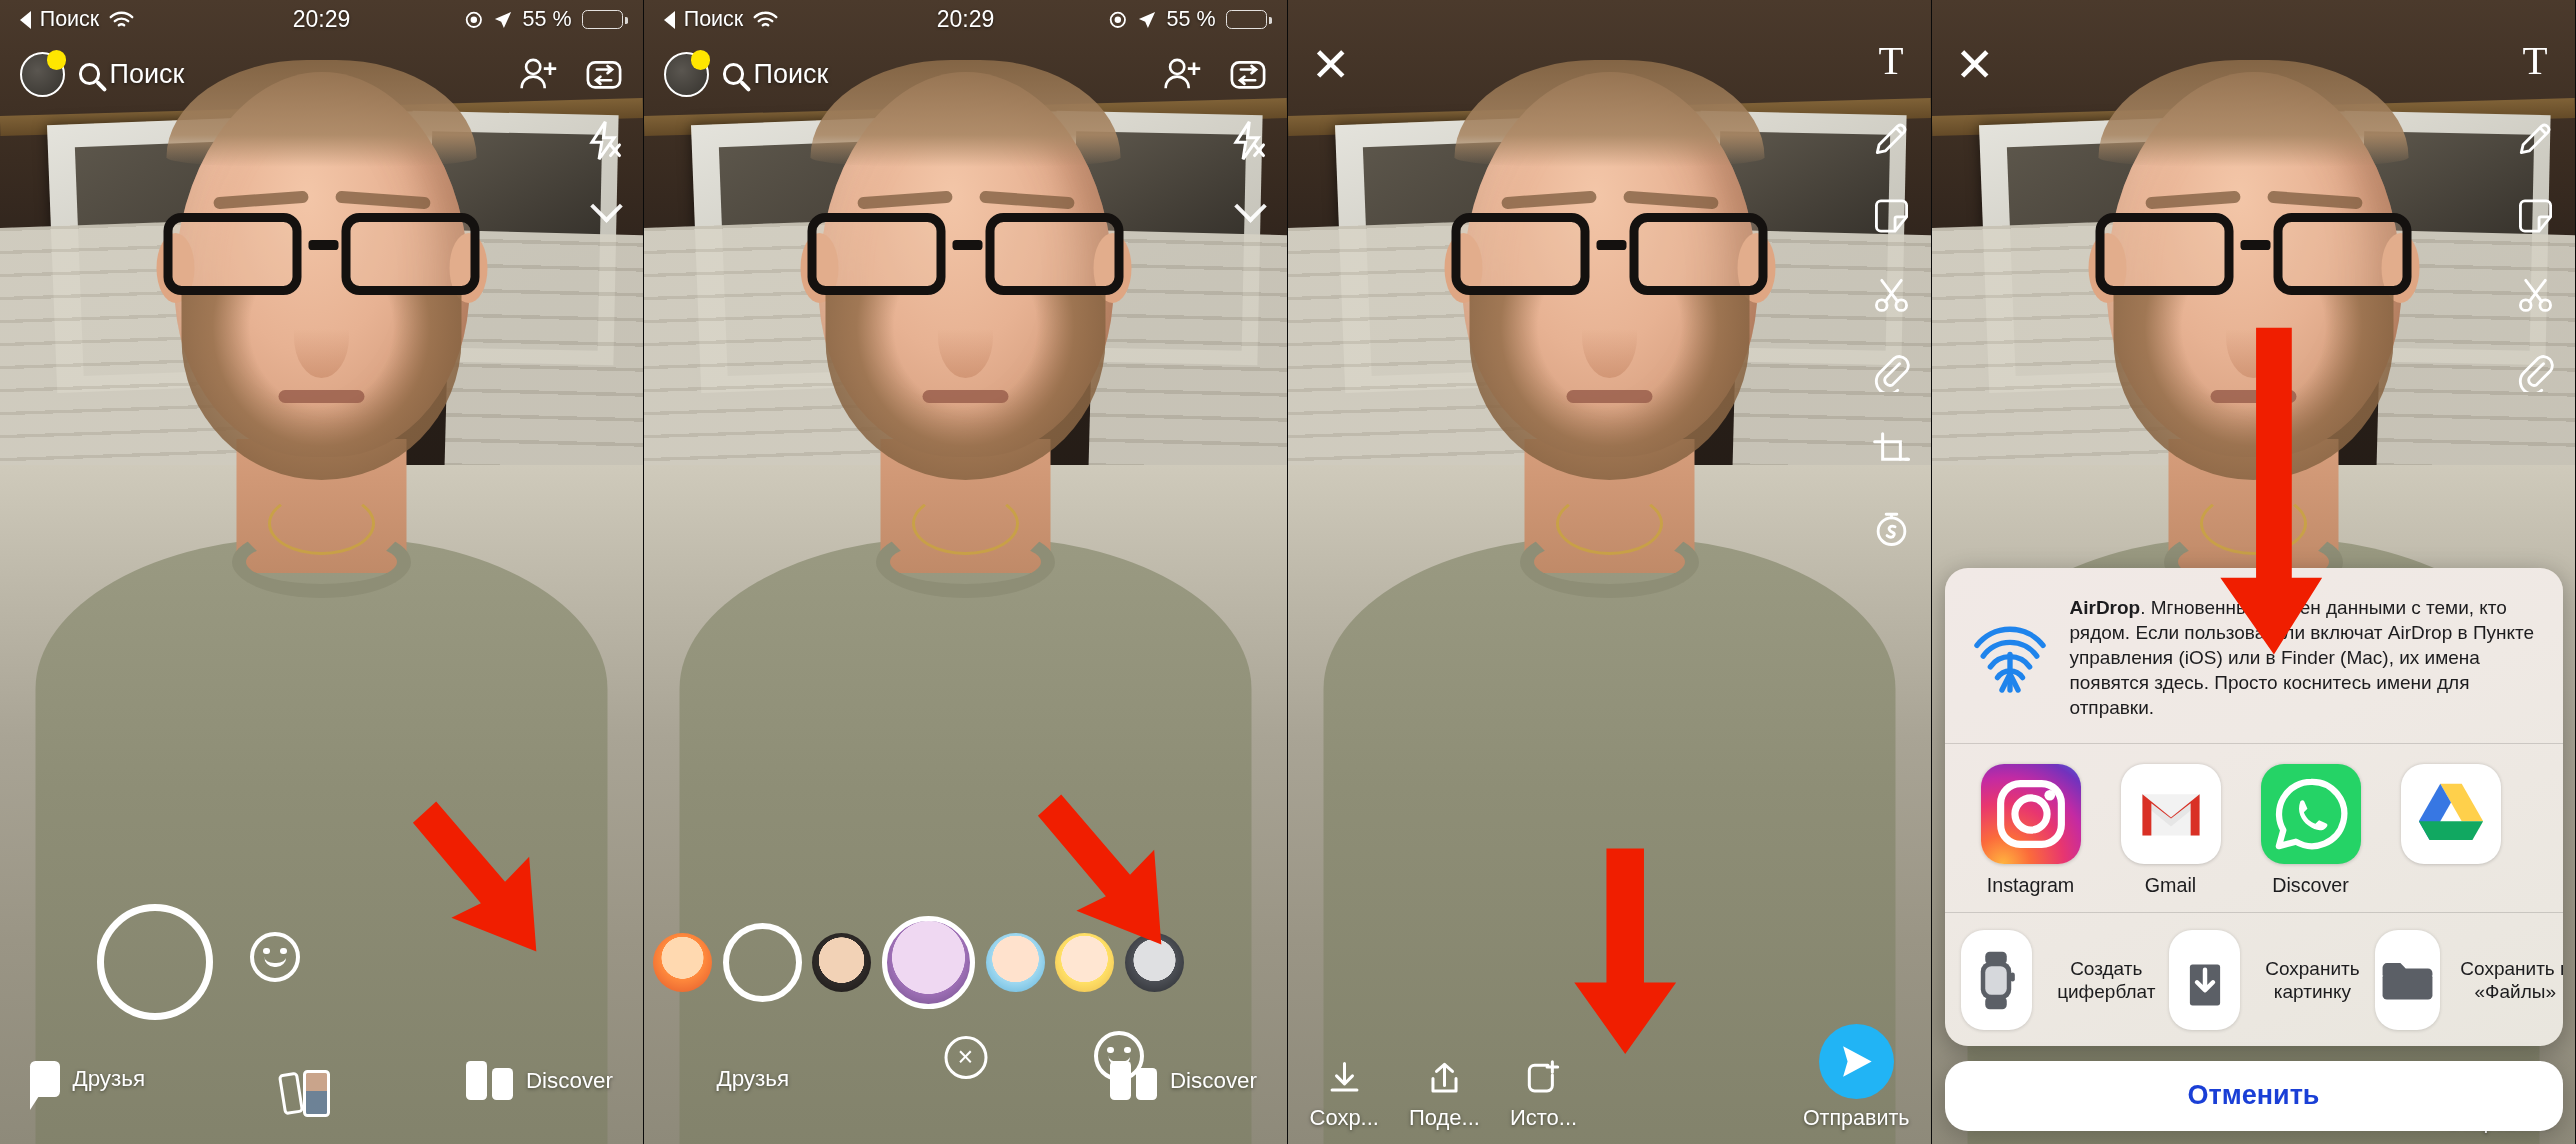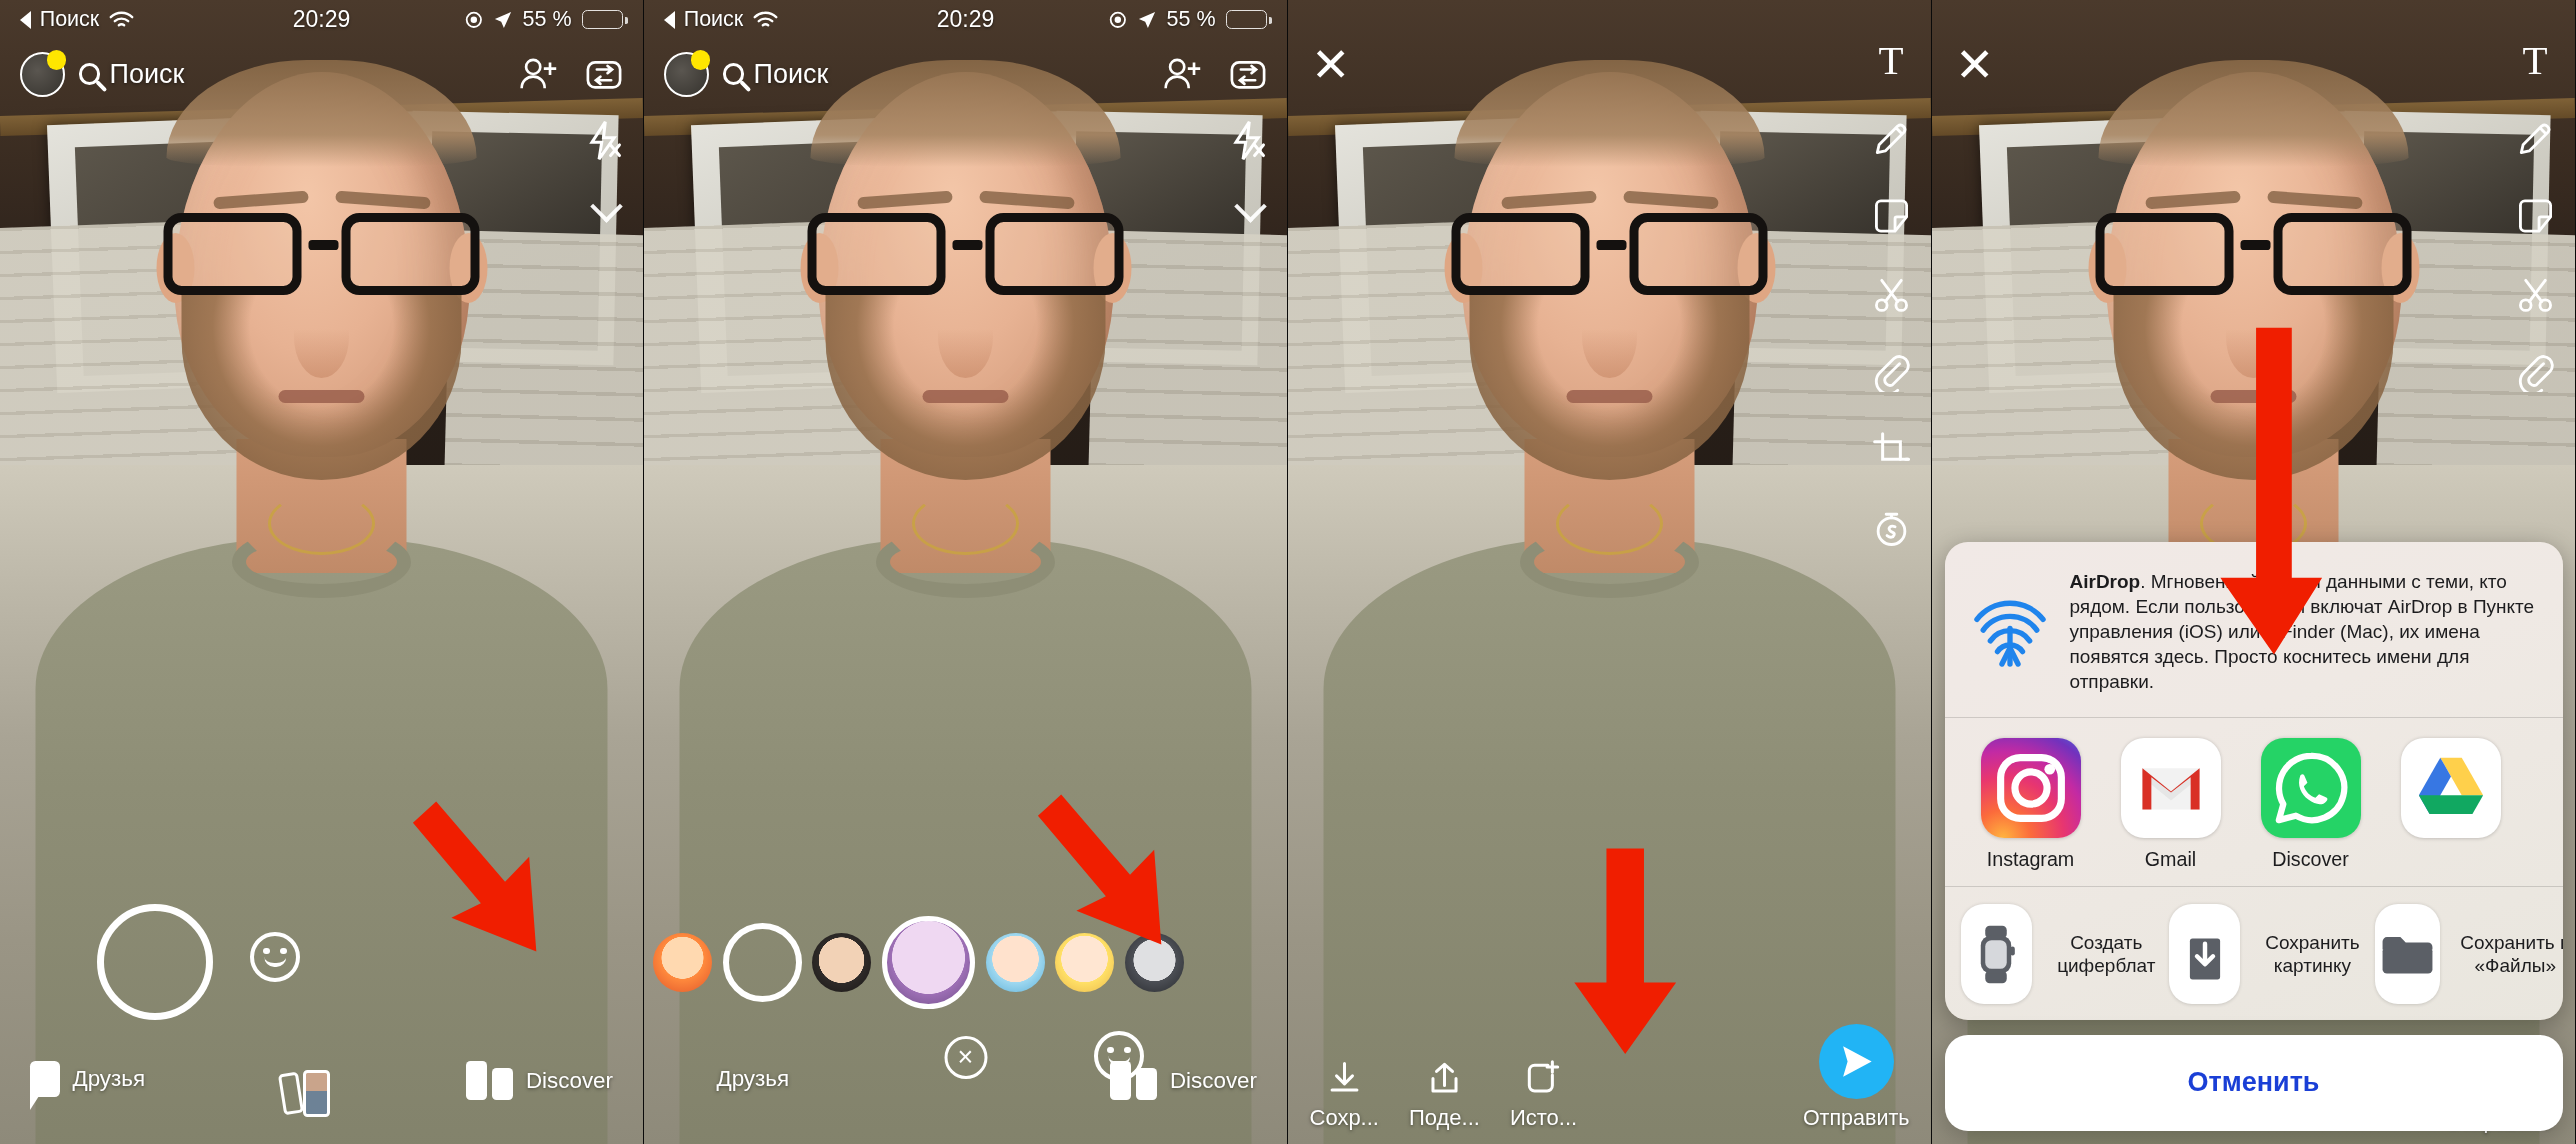--- a/index.html
+++ b/index.html
@@ -273,21 +273,21 @@
       box-shadow: 0 0.9px 3.6px rgba(0,0,0,.18); }
   .applabel { font-size: 19.7px; color:#1c1c1e; white-space: nowrap; }
 
   .actionrow { display:flex; gap: 0; padding: 18px 16px 16px; overflow:hidden; }
   .actcell { flex: 0 0 154px; display:flex; flex-direction:row; align-items:center; gap: 10.7px; }
   .acticon { width: 100px; height: 100px; border-radius: 23px; background:#fff;
       display:flex; align-items:center; justify-content:center; box-shadow: 0 0.9px 3.6px rgba(0,0,0,.14); }
   .actlabel { font-size: 19px; color:#1c1c1e; text-align:center; line-height:1.22; }
 
   .cancelbtn {
-    background:#fff; border-radius: 23px; height: 96px;
+    background:#fff; border-radius: 23px; height: 70px;
     display:flex; align-items:center; justify-content:center;
     color: #1a3fd6; font-size: 27px; font-weight: 600;
     box-shadow: 0 5.4px 25px rgba(0,0,0,.22);
   }
 
   
   .arrow { position: absolute; z-index: 60; }
   .arrow svg { display:block; }
 </style>
 </head>

